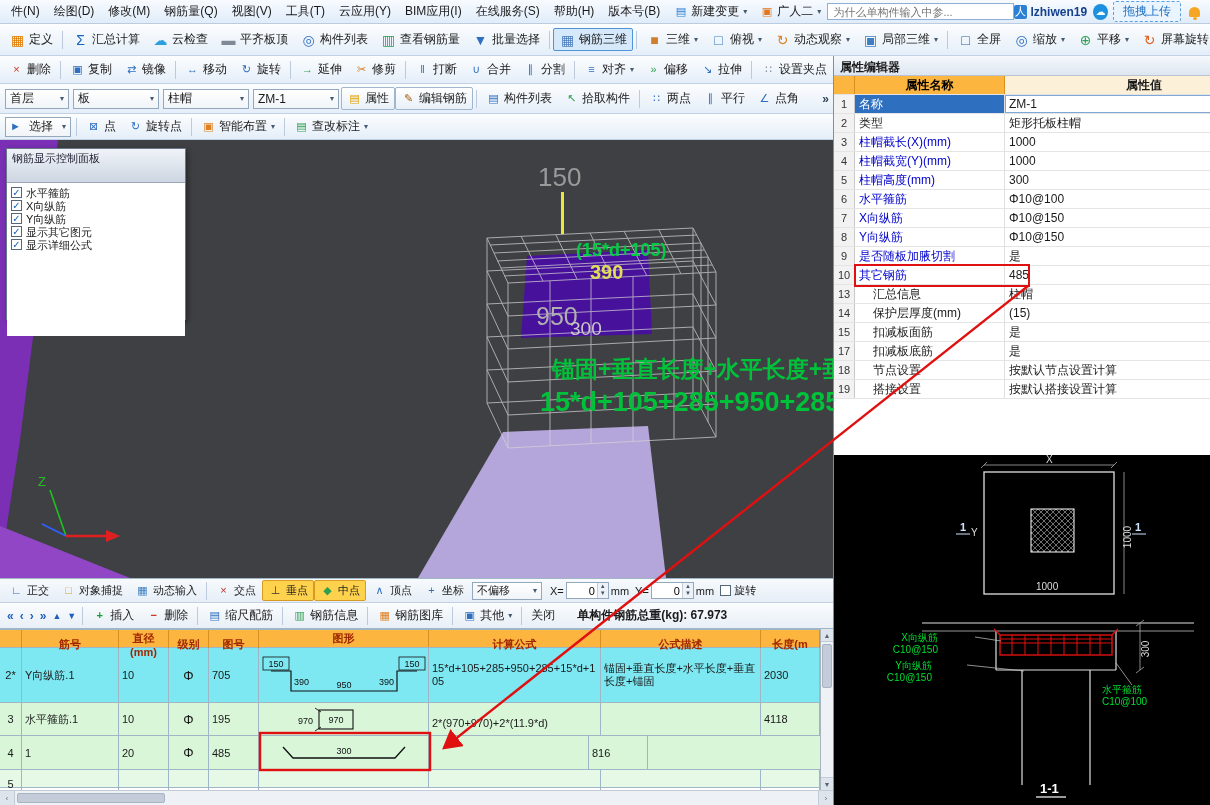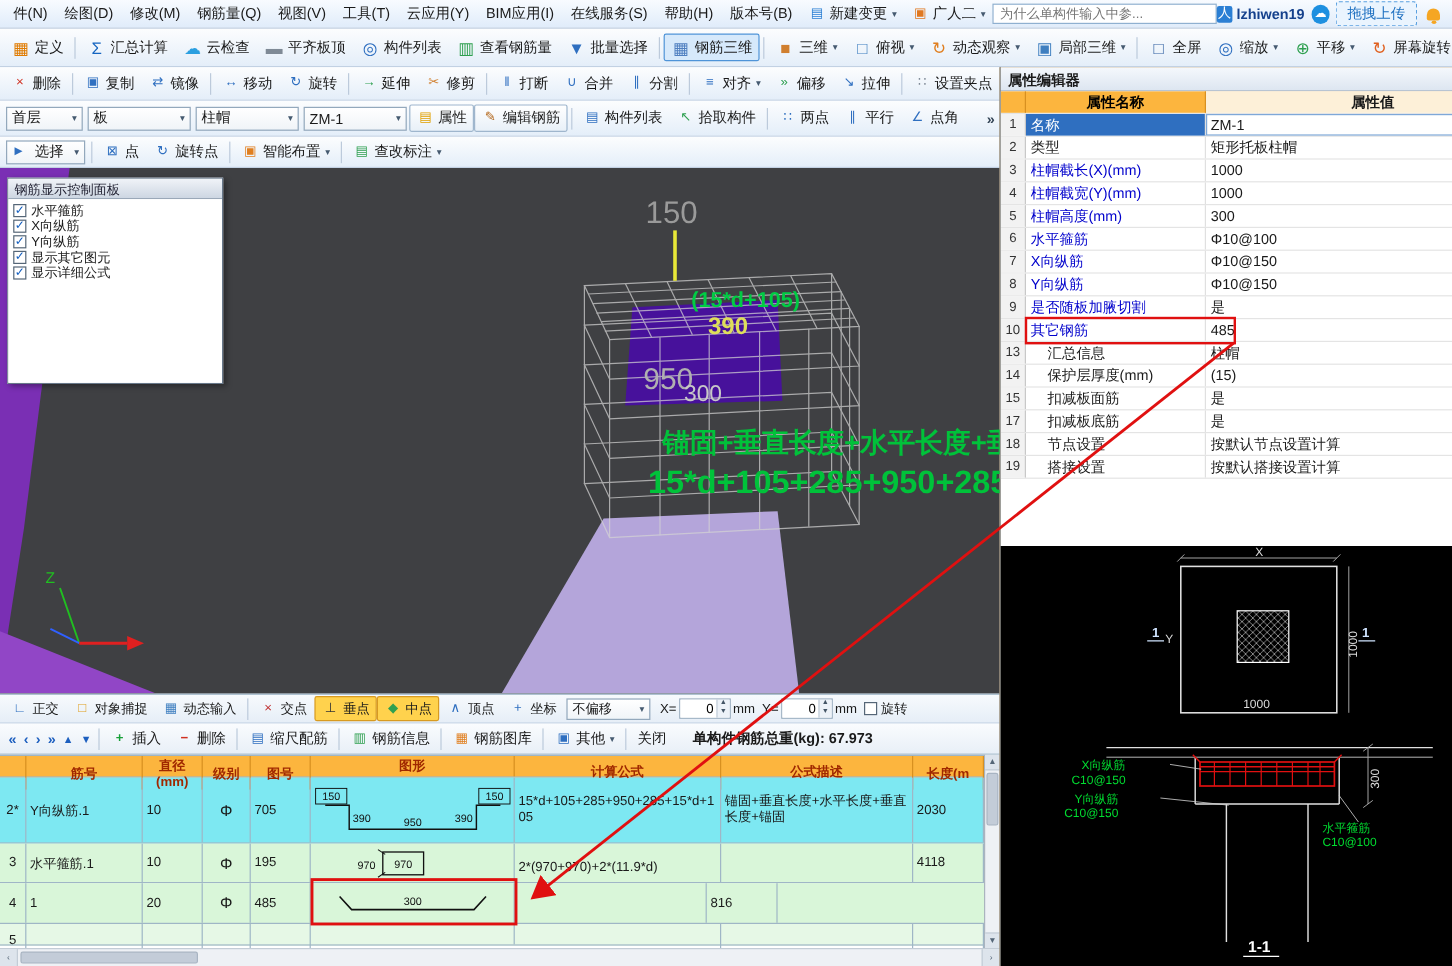--- a/index.html
+++ b/index.html
@@ -35,21 +35,21 @@
 .vtext{position:absolute;white-space:nowrap;z-index:5}
 #vt-150{left:538px;top:22px;font-size:26px;color:#9a9a9a}
 #vt-yline{position:absolute;left:561px;top:52px;width:3px;height:42px;background:#e8e838;z-index:5}
 #vt-anchor{left:576px;top:100px;font-size:18px;color:#00cc44;font-weight:bold}
 #vt-390{left:590px;top:121px;font-size:20px;color:#dede5a;font-weight:bold}
 #vt-950{left:536px;top:162px;font-size:25px;color:#b0b0b0}
 #vt-300{left:570px;top:178px;font-size:19px;color:#c8c8c8}
 #vt-green1{left:552px;top:214px;font-size:23px;color:#00c23a;font-weight:bold}
 #vt-green2{left:540px;top:247px;font-size:27px;color:#00c23a;font-weight:bold}
 #rebar-panel{position:absolute;left:6px;top:8px;width:180px;height:172px;border:1px solid #68788a;box-shadow:2px 2px 5px rgba(0,0,0,.4);z-index:6;background:#fff}
-.rp-title{height:17px;background:linear-gradient(#f0f3f8,#cdd6e2);border-bottom:1px solid #9aa8b8;font-size:11px;padding:2px 5px;color:#223}
+.rp-title{height:34px;background:linear-gradient(#f0f3f8,#cdd6e2);border-bottom:1px solid #9aa8b8;font-size:11px;padding:2px 5px;color:#223}
 .rp-body{background:#fff;height:153px;padding:3px 4px}
 .rp-item{display:flex;gap:4px;height:13px;line-height:12px;font-size:11px;align-items:center}
 .cb{width:11px;height:11px;border:1px solid #567;background:#fff;display:inline-flex;align-items:center;justify-content:center;flex:0 0 auto}
 .cb-check{color:#1560c0;font-size:10px;font-weight:bold;line-height:1}
 #snapbar{position:absolute;left:0;top:578px;width:833px;height:25px;background:linear-gradient(#f7fafd,#e6eef7);border-top:1px solid #9fb6c6;border-bottom:1px solid #c2d1e3;display:flex;align-items:center;padding:0 3px;font-size:11px}
 .spinbox{display:inline-flex;border:1px solid #93a8bc;background:#fff;height:17px;margin:0 2px}
 .spin-input{width:30px;border:0;text-align:right;font-size:11px;padding-right:2px;outline:none}
 .spin-arrows{display:flex;flex-direction:column;width:11px;border-left:1px solid #c0ccd8;font-size:6px;line-height:7px;text-align:center;color:#456;background:#edf2f8}
 .cbx{width:11px;height:11px;border:1px solid #567;background:#fff;display:inline-block;margin:0 3px 0 6px}
 #gridbar{position:absolute;left:0;top:603px;width:833px;height:26px;background:linear-gradient(#fafcfe,#e8eff7);border-bottom:1px solid #9fb6c6;display:flex;align-items:center;padding:0 4px}

